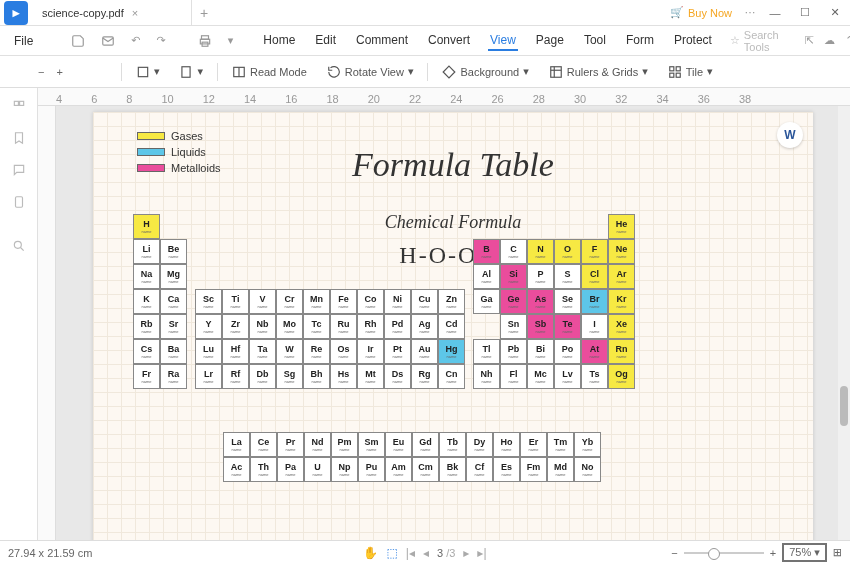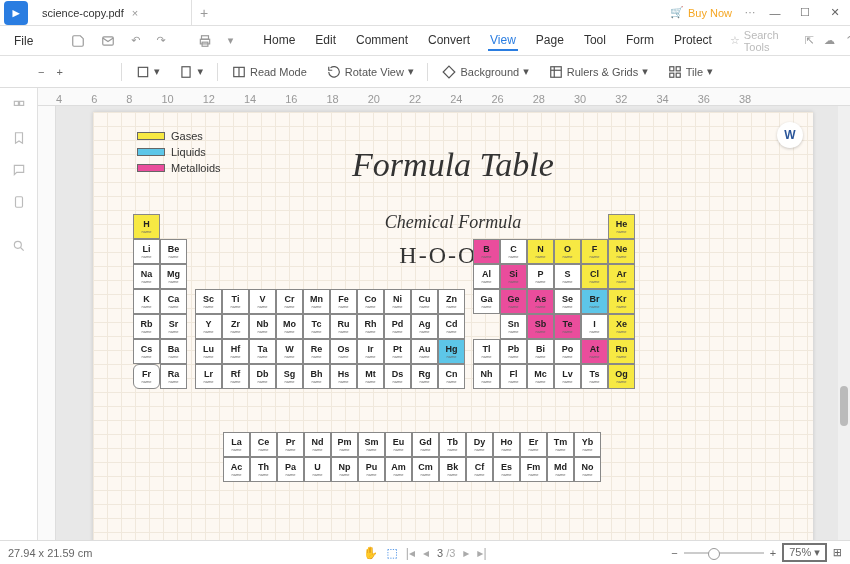--- a/index.html
+++ b/index.html
@@ -313,21 +313,21 @@
               <div class="cell" style="left: 224px; top: 125px;">Ir<span class="nm">name</span></div>
               <div class="cell" style="left: 251px; top: 125px;">Pt<span class="nm">name</span></div>
               <div class="cell" style="left: 278px; top: 125px;">Au<span class="nm">name</span></div>
               <div class="cell c-liq" style="left: 305px; top: 125px;">Hg<span class="nm">name</span></div>
               <div class="cell" style="left: 340px; top: 125px;">Tl<span class="nm">name</span></div>
               <div class="cell" style="left: 367px; top: 125px;">Pb<span class="nm">name</span></div>
               <div class="cell" style="left: 394px; top: 125px;">Bi<span class="nm">name</span></div>
               <div class="cell" style="left: 421px; top: 125px;">Po<span class="nm">name</span></div>
               <div class="cell c-met" style="left: 448px; top: 125px;">At<span class="nm">name</span></div>
               <div class="cell c-gas" style="left: 475px; top: 125px;">Rn<span class="nm">name</span></div>
-              <div class="cell" style="left: 0px; top: 150px; border-radius: 6px;">Fr<span class="nm">name</span></div>
+              <div class="cell" style="left: 0px; top: 150px;">Fr<span class="nm">name</span></div>
               <div class="cell" style="left: 27px; top: 150px;">Ra<span class="nm">name</span></div>
               <div class="cell" style="left: 62px; top: 150px;">Lr<span class="nm">name</span></div>
               <div class="cell" style="left: 89px; top: 150px;">Rf<span class="nm">name</span></div>
               <div class="cell" style="left: 116px; top: 150px;">Db<span class="nm">name</span></div>
               <div class="cell" style="left: 143px; top: 150px;">Sg<span class="nm">name</span></div>
               <div class="cell" style="left: 170px; top: 150px;">Bh<span class="nm">name</span></div>
               <div class="cell" style="left: 197px; top: 150px;">Hs<span class="nm">name</span></div>
               <div class="cell" style="left: 224px; top: 150px;">Mt<span class="nm">name</span></div>
               <div class="cell" style="left: 251px; top: 150px;">Ds<span class="nm">name</span></div>
               <div class="cell" style="left: 278px; top: 150px;">Rg<span class="nm">name</span></div>

